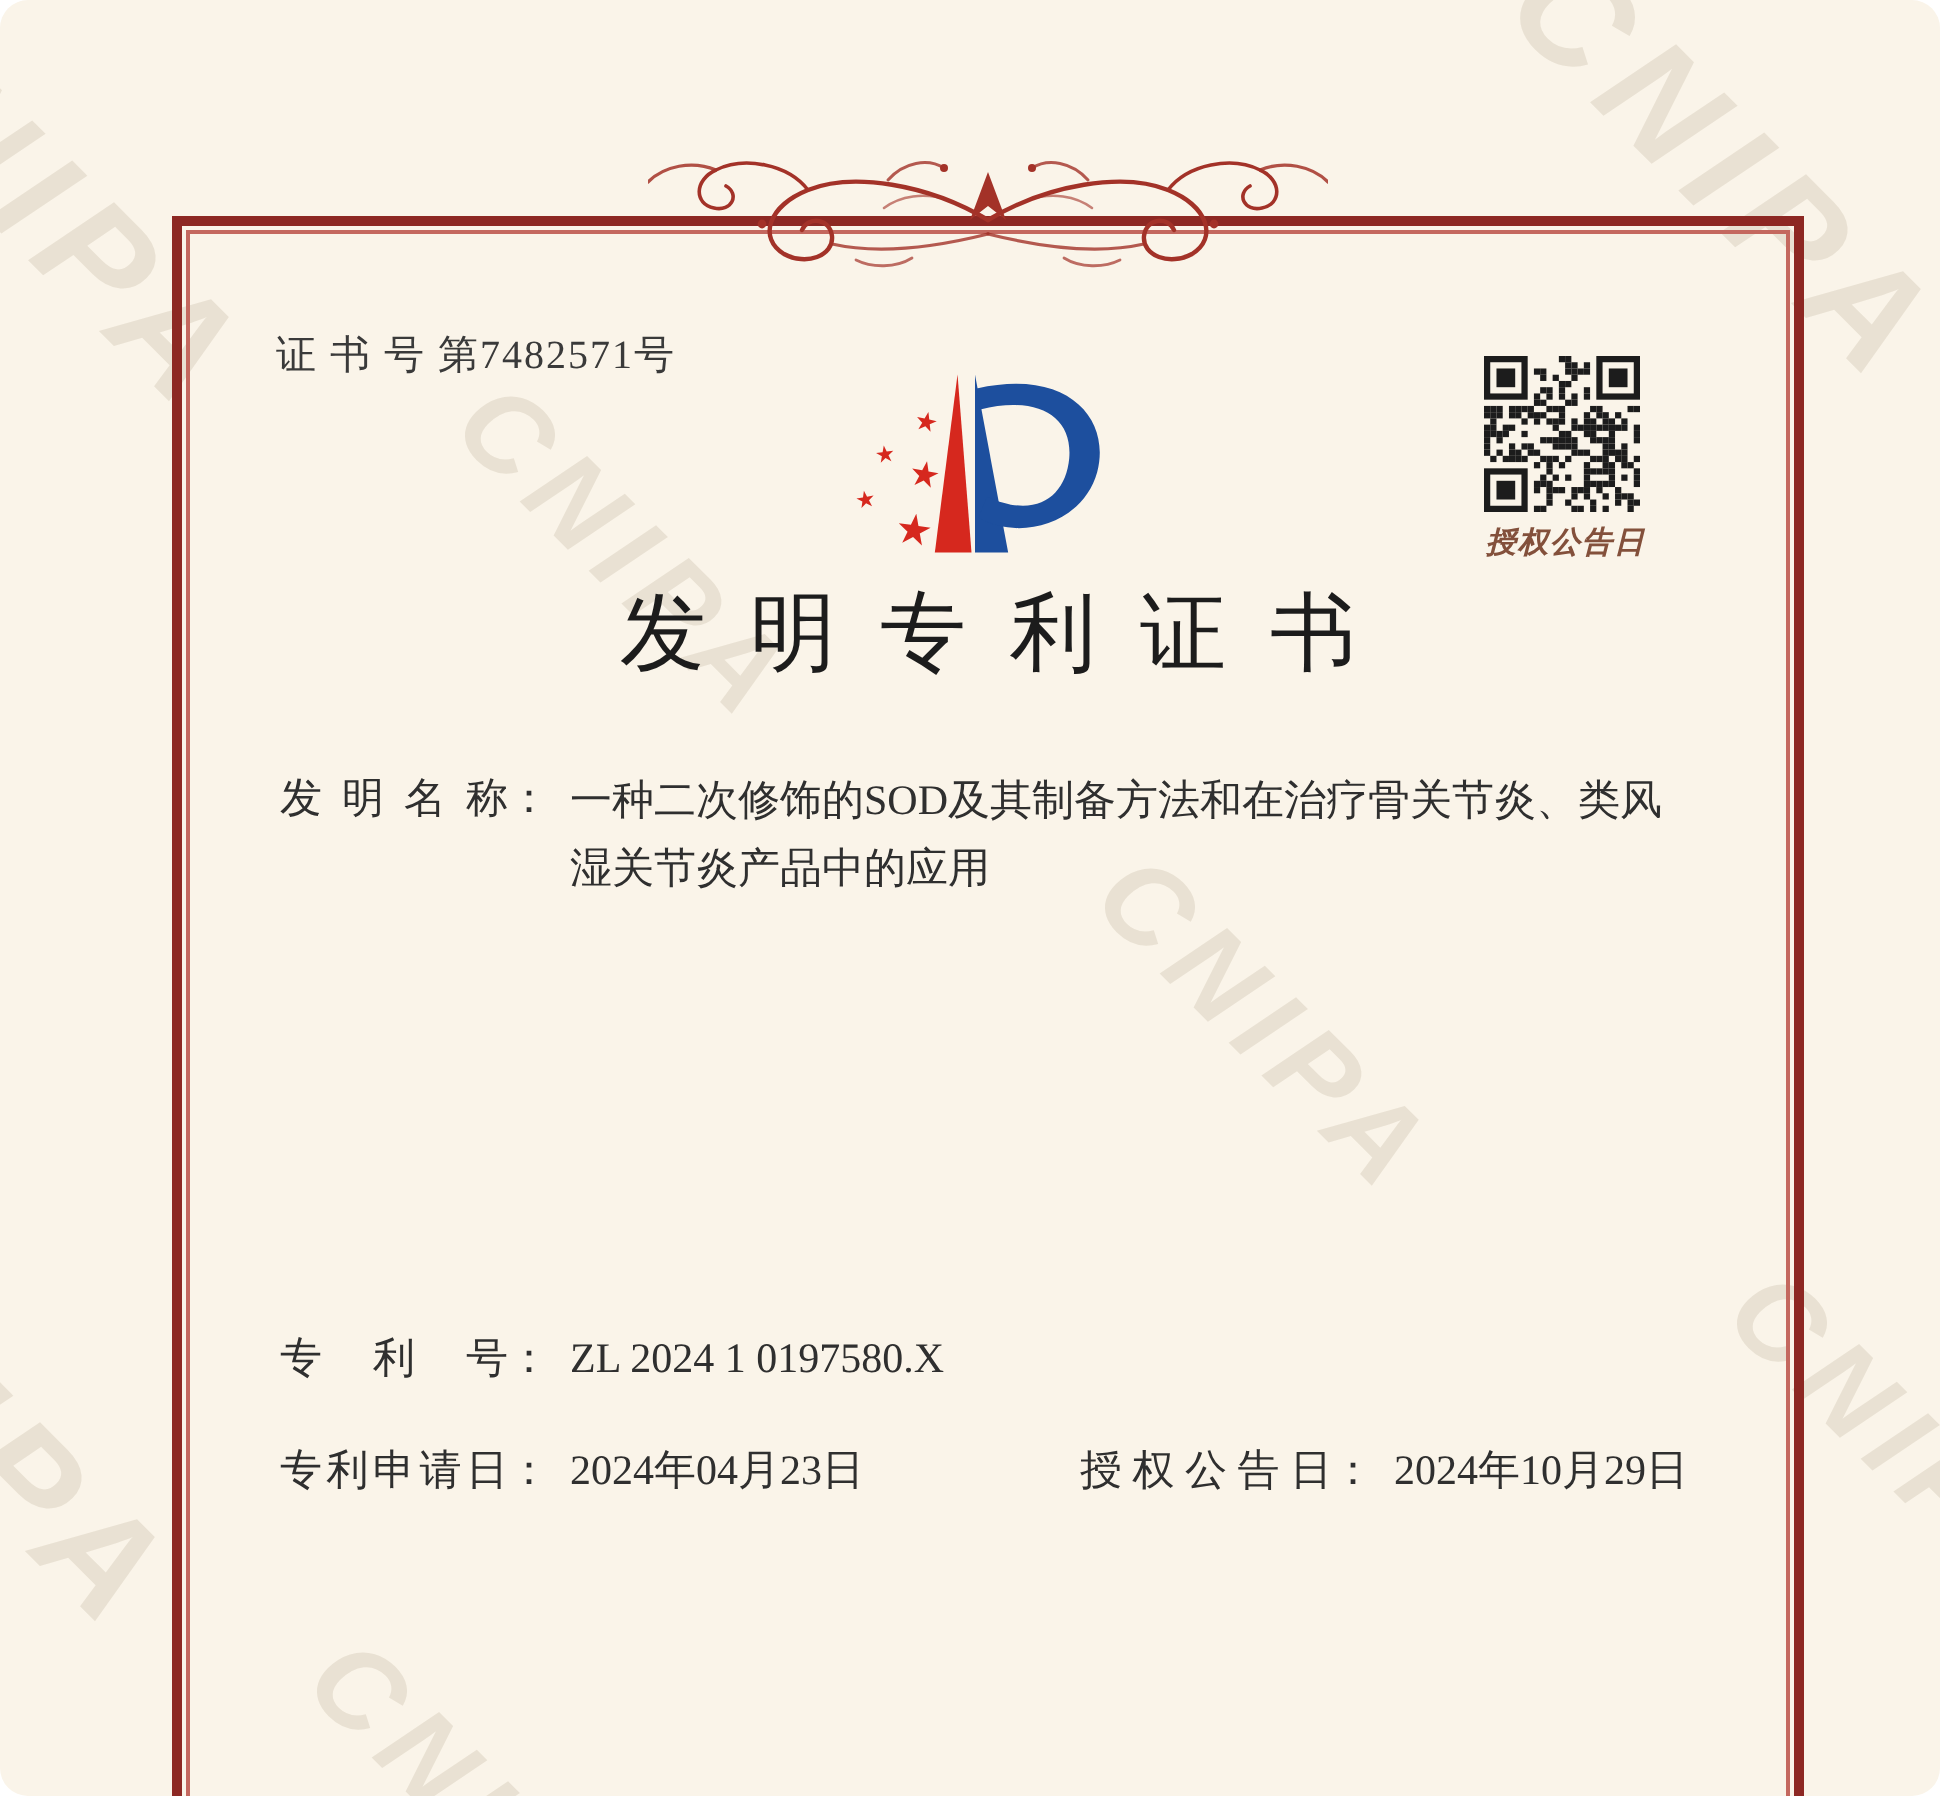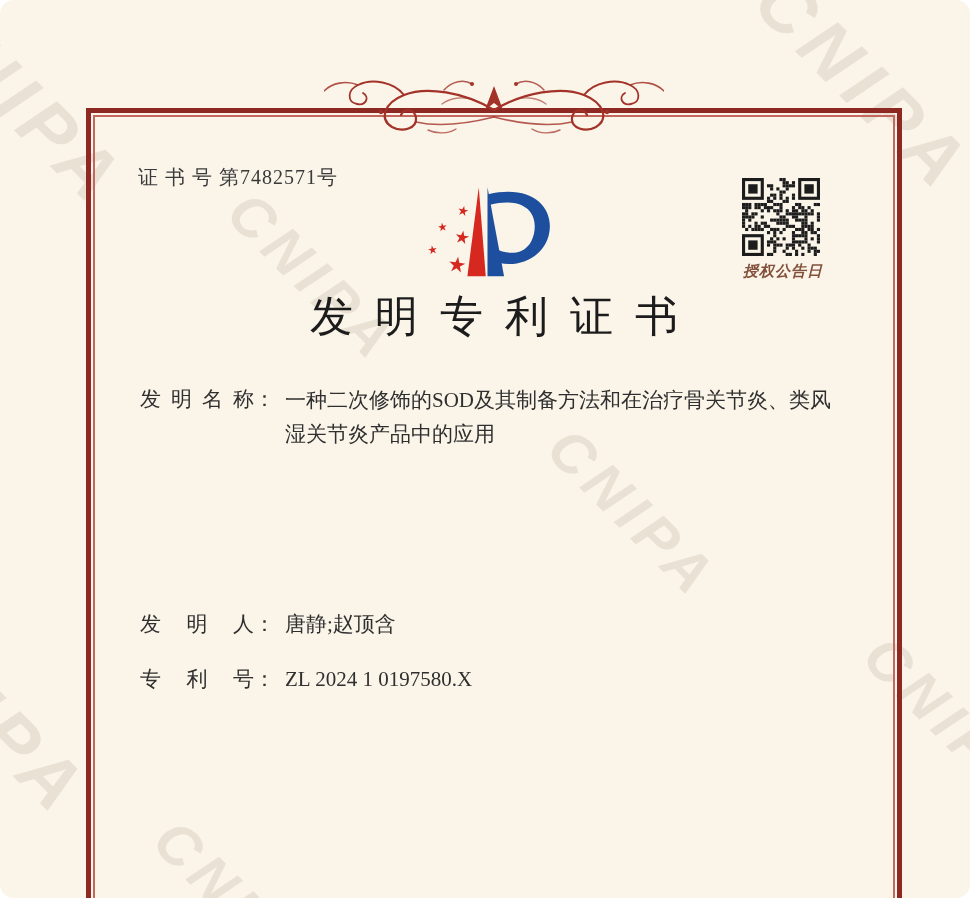--- a/index.html
+++ b/index.html
@@ -362,24 +362,27 @@
   <div class="qr-caption">授权公告日</div>
 
   <div class="title">发明专利证书</div>
 
   <div class="row r-name">
     <span class="flabel">发明名称</span><span class="colon">：</span><span class="fvalue wrap">一种二次修饰的SOD及其制备方法和在治疗骨关节炎、类风湿关节炎产品中的应用</span>
   </div>
 
 
 
-  <div class="row r-inventor">
-    <span class="flabel">发明人</span><span class="colon">：</span><span class="fvalue">唐静;赵顶含</span>
-  </div>
 
   <div class="row r-patentno">
     <span class="flabel">专利号</span><span class="colon">：</span><span class="fvalue">ZL 2024 1 0197580.X</span>
   </div>
 
+  <div class="row r-filing">
+    <span class="flabel">专利申请日</span><span class="colon">：</span><span class="fvalue">2024年04月23日</span>
+    <span class="col2">
+      <span class="flabel2">授权公告日</span><span class="colon">：</span><span class="fvalue">2024年10月29日</span>
+    </span>
+  </div>
 
 
 
 </div>
 
 </body></html>

